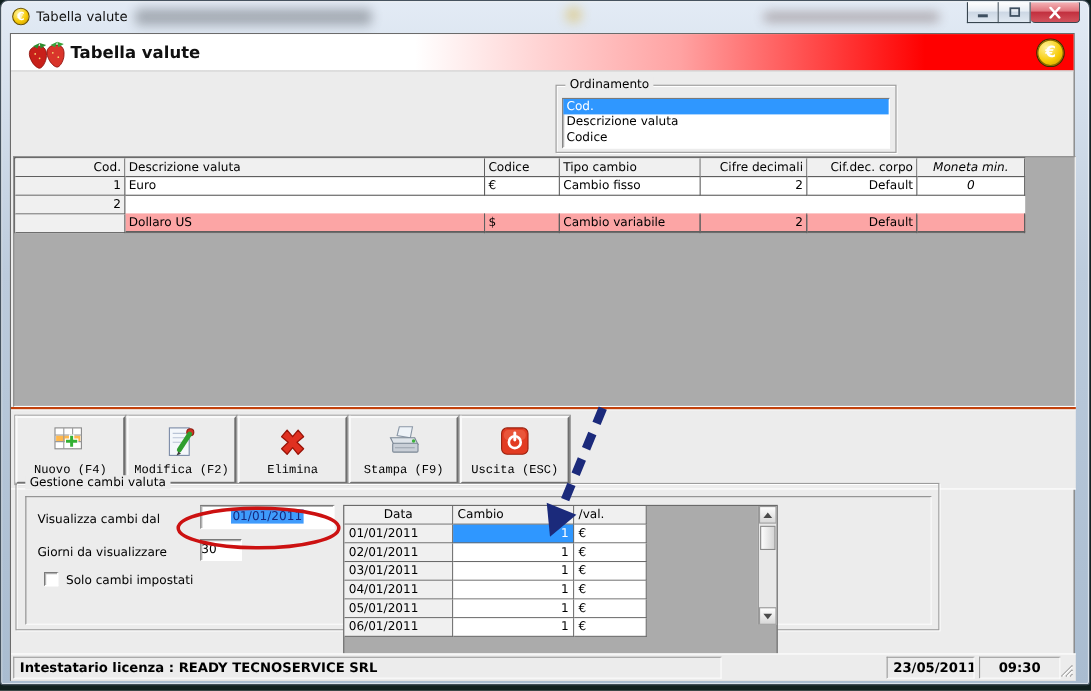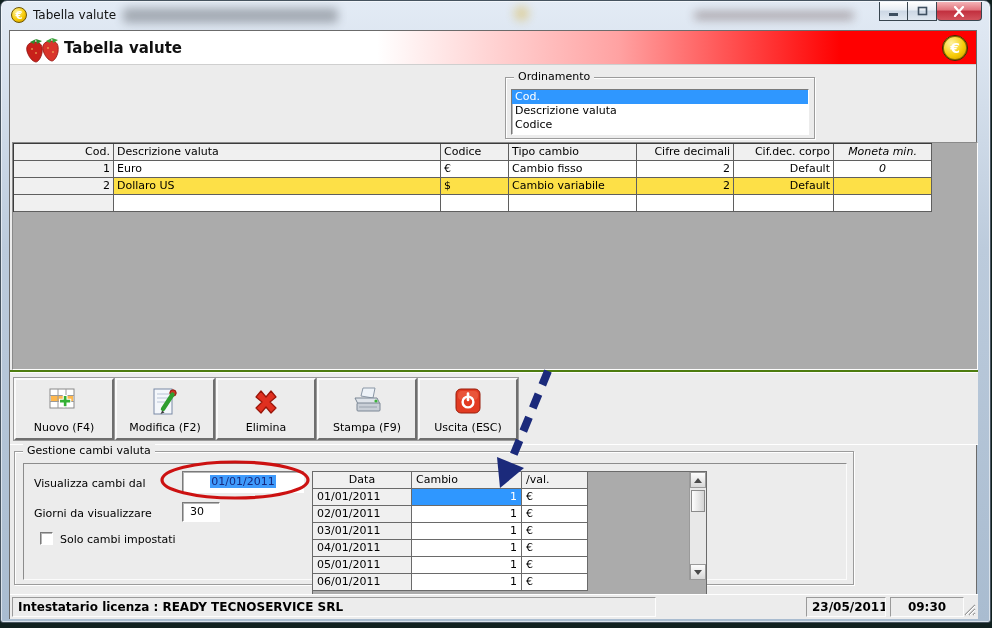--- a/index.html
+++ b/index.html
@@ -47,33 +47,33 @@
   .listitem.selected { background:#2f97ff; color:#fff; }
   
   .tablewrap { position:absolute; left:2px; top:111px; width:966px; height:228px; background:#ababab;
                border:1px solid; border-color:#8a8a8a #fdfdfd #fdfdfd #8a8a8a; overflow:hidden; }
   .grid { position:absolute; left:0; top:0; width:919px; border-left:1px solid #3c3c3c; border-top:1px solid #3c3c3c; }
   .grow { display:flex; height:17px; background:#fff; }
   .gcell { height:17px; line-height:16px; padding:0 3px; border-right:1px solid #5f5f5f; border-bottom:1px solid #5f5f5f;
            overflow:hidden; white-space:nowrap; }
   .ghead .gcell { background:#f0f0f0; }
   .rowhead { background:#f0f0f0; }
-  .hl { background:#fde047; }
+  .hl { background:#fca5a5;margin-top:16px; }
   .c0{width:100px;text-align:right;} .c1{width:327px;} .c2{width:68px;} .c3{width:128px;}
   .c4{width:97px;text-align:right;} .c5{width:100px;text-align:right;} .c6{width:98px;text-align:center;font-style:italic;}
   
   .toolbar { position:absolute; left:0; top:339px; width:968px; height:75px; background:#ececec;
-             border-top:2px solid #4d7c0f; border-bottom:1px solid #fff; box-shadow:inset 0 1px 0 #fdfdfd; }
+             border-top:2px solid #c2410c; border-bottom:1px solid #fff; box-shadow:inset 0 1px 0 #fdfdfd;font-family:Liberation Mono, monospace; }
   .tbtn { position:absolute; top:6px; width:100px; height:62px; background:#ececec;
           border:2px solid; border-color:#fafafa #6e6e6e #6e6e6e #fafafa; box-shadow:0 0 0 1px #9a9a9a;
           display:flex; flex-direction:column; align-items:center; justify-content:flex-end; padding-bottom:4px; cursor:pointer; }
   .tbtn .ticon { position:absolute; top:6px; left:50%; transform:translateX(-50%); }
   .tbtn-label { font-size:11px; white-space:nowrap; }
   
-  .gb-gestione { left:4px; top:420px; width:840px; height:134px; }
+  .gb-gestione { left:4px; top:408px; width:840px; height:134px; }
   .inner-panel { position:absolute; left:8px; top:11px; width:824px; height:117px; background:#ececec;
                  border:1px solid; border-color:#8c8c8c #fbfbfb #fbfbfb #8c8c8c; }
   .flabel { position:absolute; font-size:11px; white-space:nowrap; }
   .sunken-input { position:absolute; background:#fff; border:1px solid; border-color:#7a7a7a #fff #fff #7a7a7a;
                   box-shadow:inset 1px 1px 0 #b5b5b5; font-size:11px; line-height:19px; overflow:hidden; }
   .sel-text { background:#3f9bfc; color:#17297e; padding:0 1px; }
   .checkbox { position:absolute; width:13px; height:13px; background:#fff; border:1px solid; border-color:#7a7a7a #fff #fff #7a7a7a; box-shadow:inset 1px 1px 0 #b5b5b5; }
   
   .rateswrap { position:absolute; left:288px; top:7px; width:395px; height:138px; background:#ababab;
                border:1px solid #6a6a6a; overflow:hidden; }
@@ -245,21 +245,21 @@
     </div>
 
     <div class="groupbox gb-gestione">
       <div class="groupbox-label">Gestione cambi valuta</div>
       <div class="inner-panel">
         <div class="flabel" style="left:10px; top:13px;">Visualizza cambi dal</div>
         <div class="sunken-input" style="left:158px; top:7px; width:122px; height:22px; text-align:center; line-height:20px;">
           <span class="sel-text">01/01/2011</span>
         </div>
         <div class="flabel" style="left:10px; top:43px;">Giorni da visualizzare</div>
-        <div class="sunken-input" style="left:158px; top:38px; width:38px; height:20px; text-align:center; padding-right:8px; line-height:18px;">30</div>
+        <div class="sunken-input" style="left:158px; top:38px; width:38px; height:20px; text-align:left; padding-right:8px; line-height:18px;">30</div>
         <div class="checkbox" style="left:16px; top:68px;"></div>
         <div class="flabel" style="left:36px; top:69px;">Solo cambi impostati</div>
 
         <div class="rateswrap">
           <div class="rrow rhead">
             <div class="rcell d0">Data</div>
             <div class="rcell d1">Cambio</div>
             <div class="rcell d2">/val.</div>
           </div>
           <div class="rrow">

